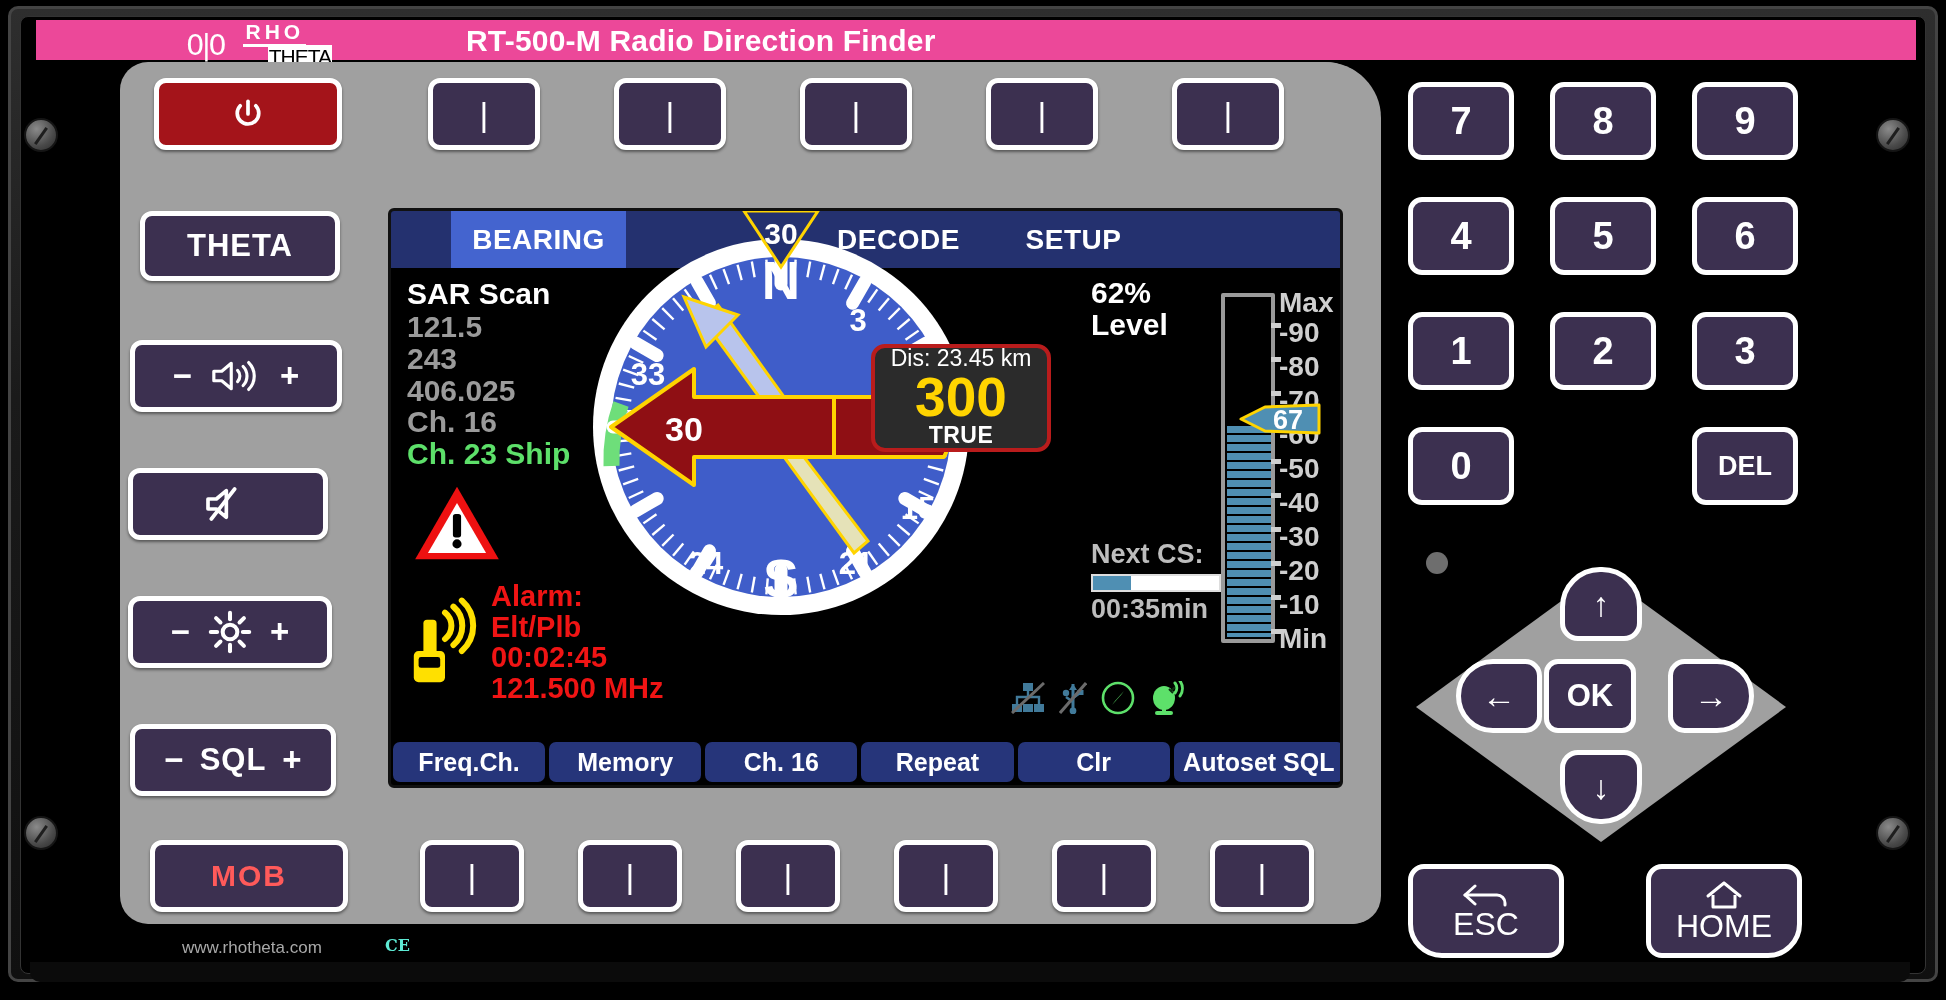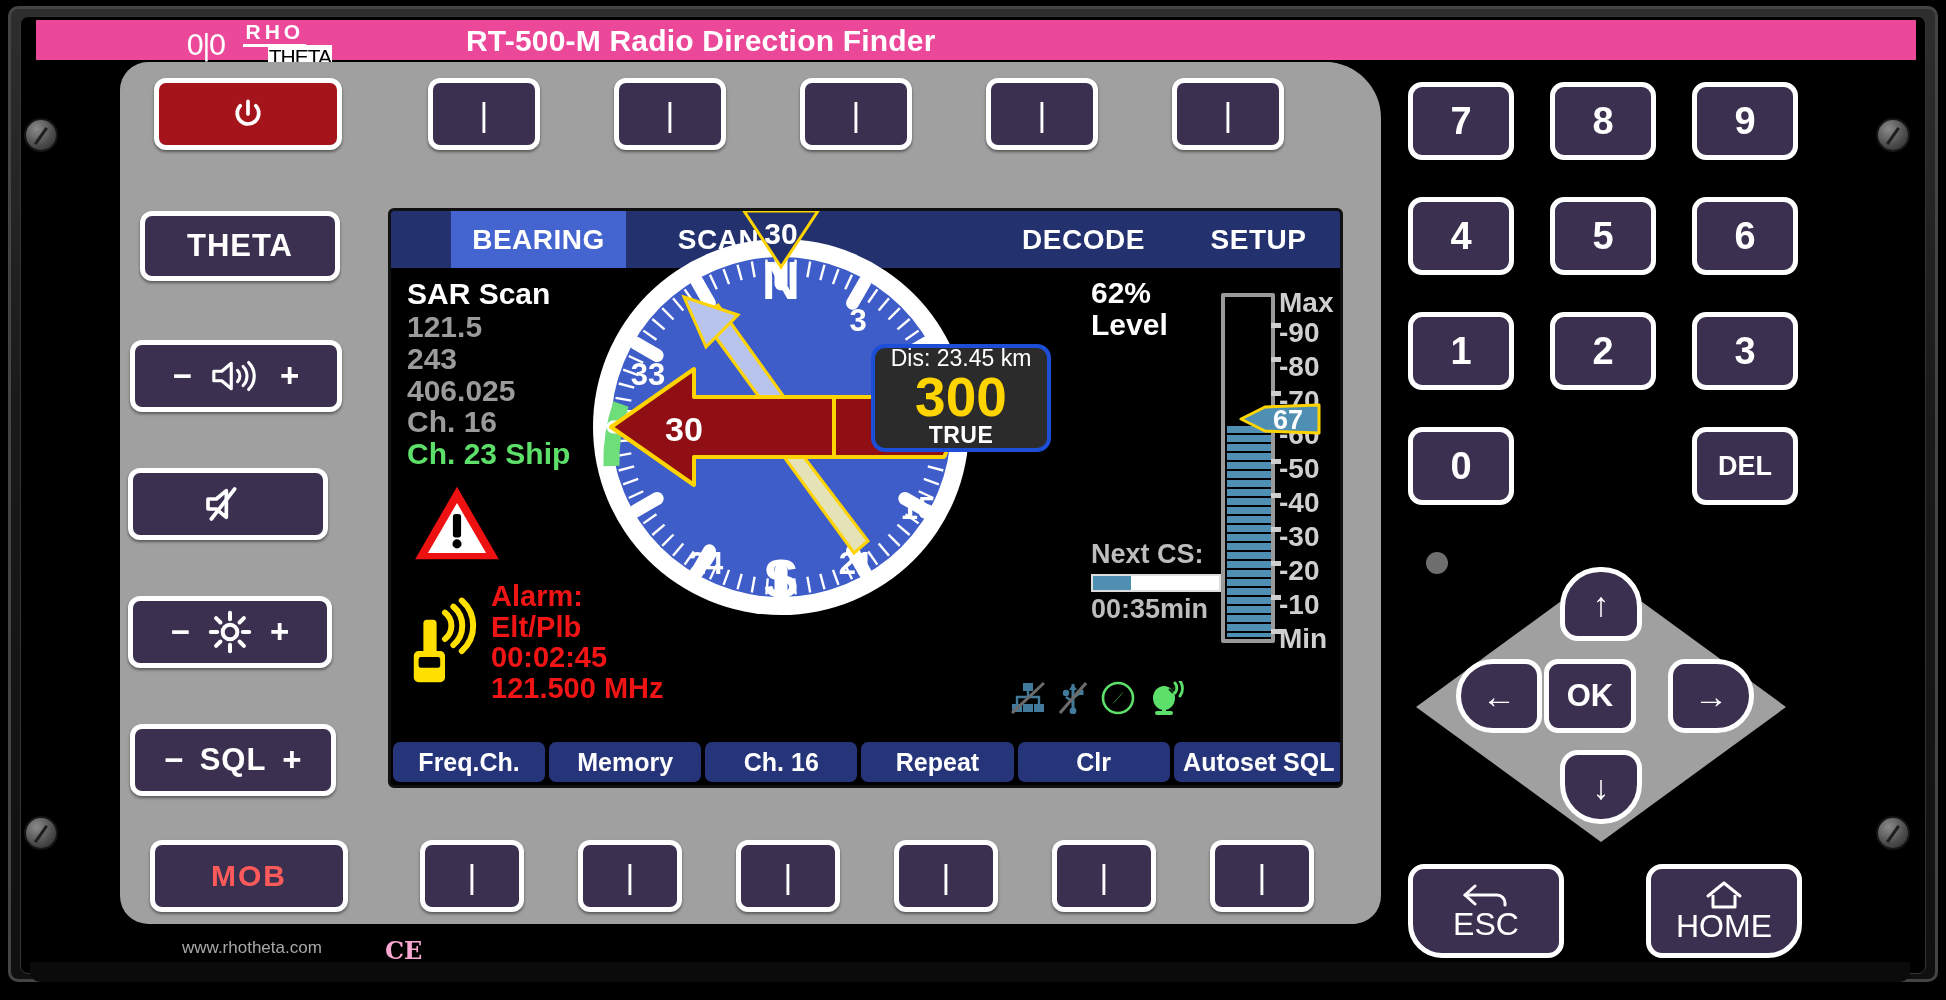--- a/index.html
+++ b/index.html
@@ -84,21 +84,21 @@
     position: absolute; left: 430px; top: 4px;
     color: #fff; font-size: 30px; font-weight: bold;
     letter-spacing: 0.2px;
   }
   .foot-url {
     position: absolute; left: 182px; top: 938px;
     color: #a8a8a8; font-size: 17px;
   }
   .ce-mark {
     position: absolute; left: 385px; top: 936px;
-    color: #f9a8d4; font-size: 24px; font-weight: bold;
+    color: #5eead4; font-size: 16px; font-weight: bold;
     font-family: "DejaVu Serif", serif;
   }
 
   
   .grey-panel {
     position: absolute; left: 120px; top: 62px;
     width: 1260px; height: 862px;
     background: #a0a0a0;
     border-radius: 28px 56px 28px 28px;
   }
@@ -176,21 +176,21 @@
 
   
   .compass-wrap {
     position: absolute; left: 175px; top: -22px; width: 430px; height: 430px;
   }
 
   
   .readout {
     position: absolute; left: 305px; top: 155px;
     width: 180px; min-width:168px; height: 108px;
-    background: #2b2b2b; border: 4px solid #1d4ed8; border-radius: 14px;
+    background: #2b2b2b; border: 4px solid #b91c1c; border-radius: 14px;
     display: flex; flex-direction: column; align-items: center; justify-content: center;
     z-index: 40;
   }
   .ro-dis { color: #fff; font-size: 23px; font-weight: 400; margin-top: -2px; }
   .ro-brg { color: #ffd400; font-size: 55px; font-weight: bold; line-height: 0.92; }
   .ro-true { color: #fff; font-size: 23px; font-weight: bold; letter-spacing: .5px; }
 
   
   .meter-area { position: absolute; left: 700px; top: 66px; width: 250px; height: 500px; }
   .lvl-pct { color: #fff; font-size: 30px; font-weight: bold; line-height: 1.06; }
@@ -404,21 +404,20 @@
     <div class="hkey" style="left:150px; top:840px; width:198px; height:72px;">
       <span class="mob-label">MOB</span>
     </div>
   </div>
 
   <div class="lcd">
 
     <div class="lcd-tabs">
       <div class="tab t0"></div>
       <div class="tab t1">BEARING</div>
-      <div class="tab t2">SCAN</div>
       <div class="tab t3"></div>
       <div class="tab t4">DECODE</div>
       <div class="tab t5">SETUP</div>
     </div>
 
     <div class="info-col">
       <div class="info-title">SAR Scan</div>
       <div class="info-line">121.5</div>
       <div class="info-line">243</div>
       <div class="info-line">406.025</div>

